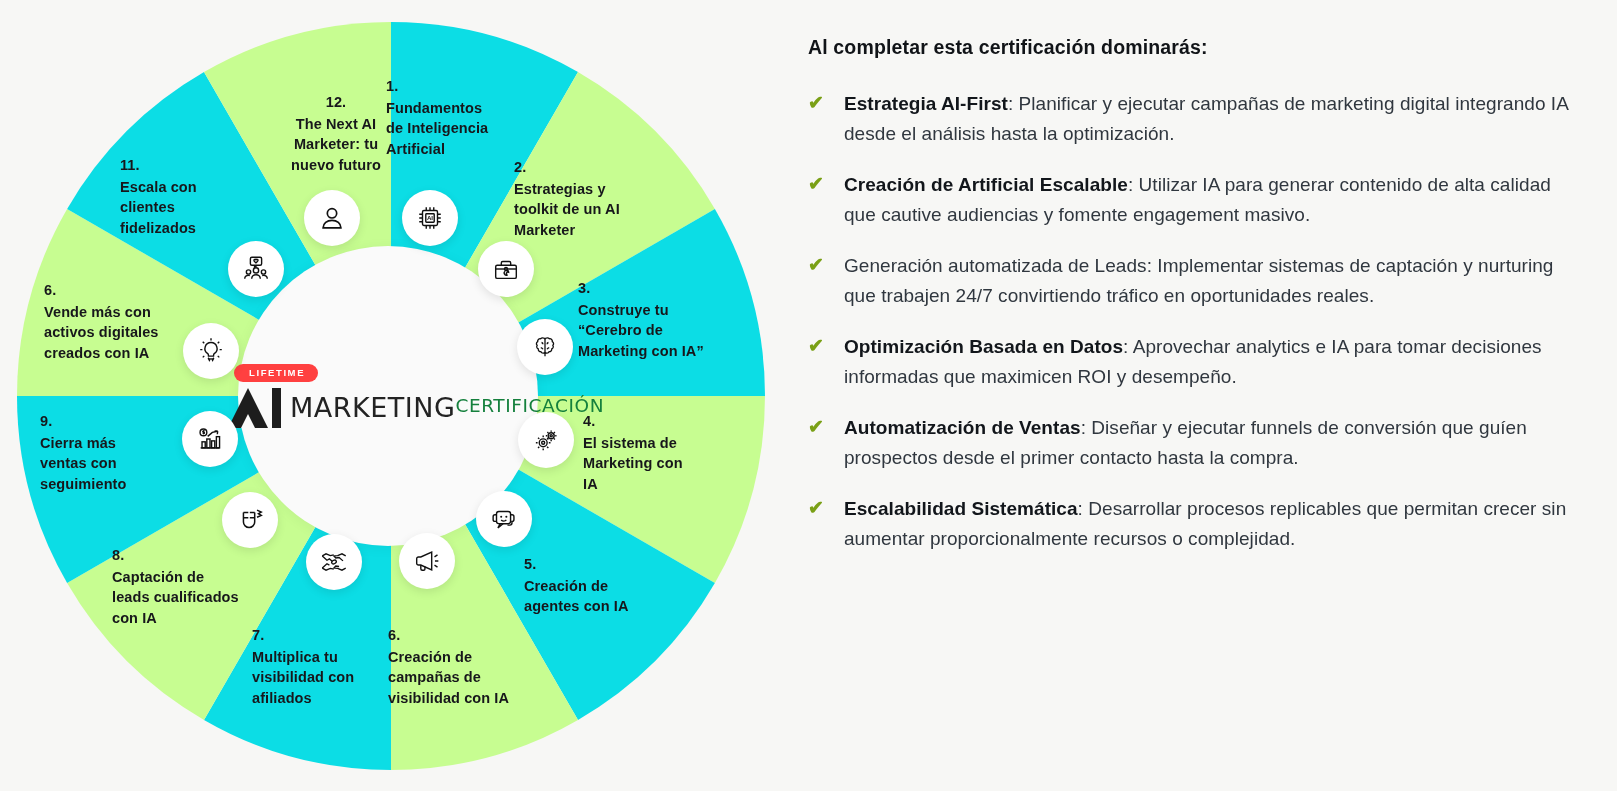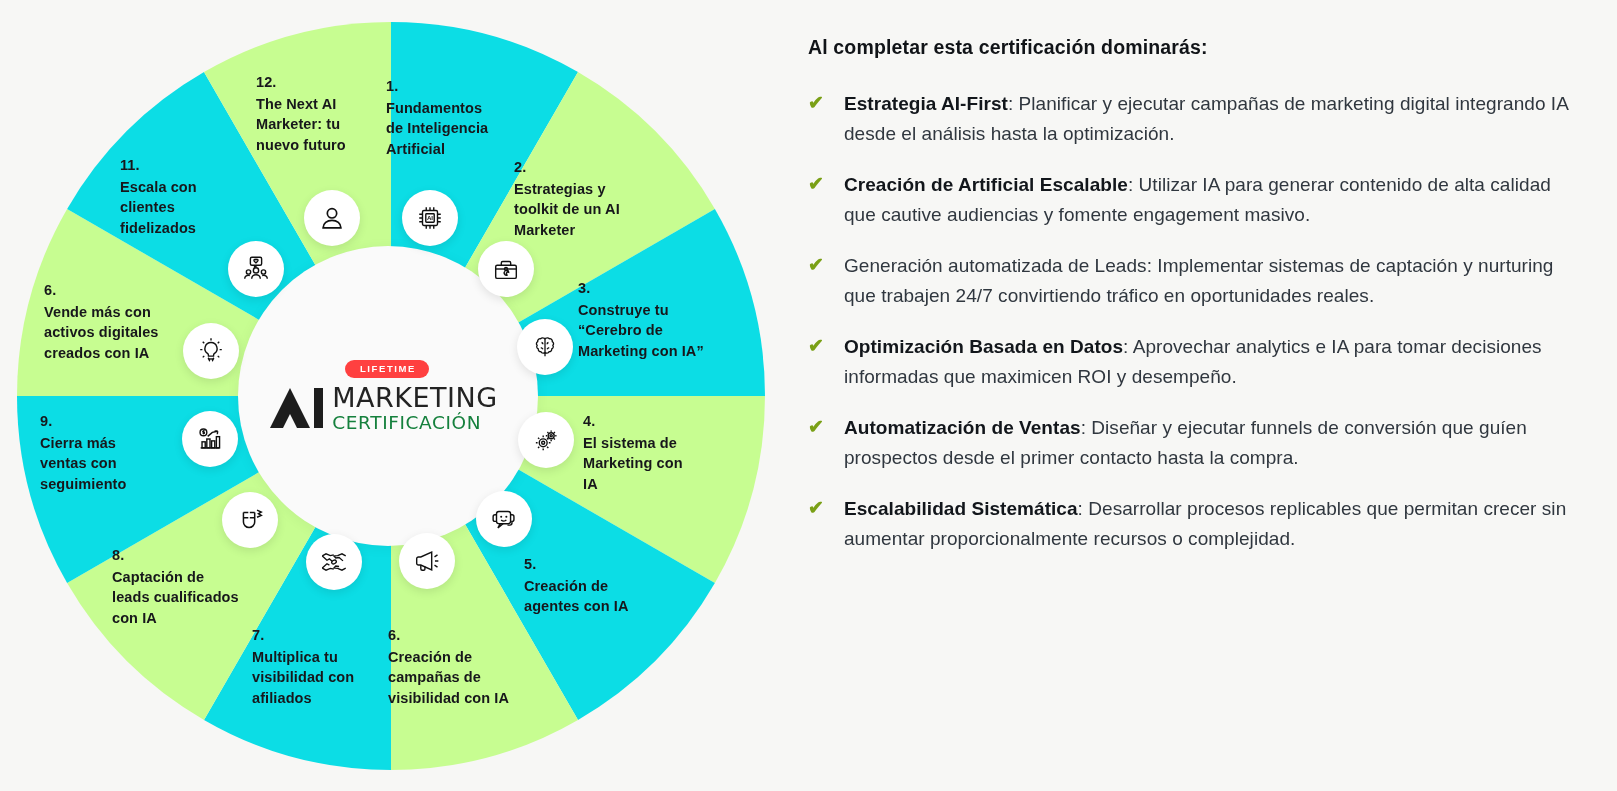--- a/index.html
+++ b/index.html
@@ -42,24 +42,24 @@
   .hub {
     position: absolute;
     left: 238px; top: 246px;
     width: 300px; height: 300px;
     border-radius: 50%;
     background: #fafafa;
     box-shadow: 0 2px 14px rgba(0,0,0,0.05);
   }
   .logo-block {
     position: absolute;
-    left: 234px; top: 246px;
+    left: 228px; top: 246px;
     width: 300px; height: 300px;
     display: flex; flex-direction: column;
-    align-items: center; justify-content: center;
+    align-items: flex-start; justify-content: center;
   }
   .lifetime-badge {
     background: #ff4040;
     color: #ffffff;
     font-size: 9.5px;
     font-weight: 700;
     letter-spacing: 1.6px;
     padding: 4px 13px 4px 15px;
     border-radius: 20px;
     margin-bottom: 6px;
@@ -82,21 +82,21 @@
     position: absolute;
     left: -7px; bottom: -40px;
     width: 0; height: 0;
     border-left: 7px solid transparent;
     border-right: 7px solid transparent;
     border-bottom: 14px solid #fafafa;
   }
   .logo-i {
     width: 9px; height: 40px; background: #1d1d1d;
   }
-  .logo-words { display: flex; flex-direction: column; line-height: 1; }
+  .logo-words { display: flex; line-height: 1; }
   .logo-marketing {
     font-size: 27px; font-weight: 400; letter-spacing: 0.5px;
     color: #232323;
     font-family: "DejaVu Sans", sans-serif;
     transform: scaleX(1.0);
   }
   .logo-cert {
     font-size: 18.5px; font-weight: 400; letter-spacing: 0.6px;
     color: #15803d; margin-top: 3px;
     font-family: "DejaVu Sans", sans-serif;
@@ -214,21 +214,21 @@
 con IA</span></div>
         <div class="seg-label" style="left: 40px; top: 411px; width: 150px; text-align: left;"><span class="seg-num">9.</span><span>Cierra más
 ventas con
 seguimiento</span></div>
         <div class="seg-label" style="left: 44px; top: 280px; width: 175px; text-align: left;"><span class="seg-num">6.</span><span>Vende más con
 activos digitales
 creados con IA</span></div>
         <div class="seg-label" style="left: 120px; top: 155px; width: 140px; text-align: left;"><span class="seg-num">11.</span><span>Escala con
 clientes
 fidelizados</span></div>
-        <div class="seg-label" style="left: 256px; top: 72px; width: 160px; text-align: left;"><span class="seg-num">12.</span><span>The Next AI
+        <div class="seg-label" style="left: 256px; top: 92px; width: 160px; text-align: center;"><span class="seg-num">12.</span><span>The Next AI
 Marketer: tu
 nuevo futuro</span></div>
       </div>
     <div id="icons-host">
         <div class="icon-bubble" style="left: 402px; top: 190px;">
           <svg width="30" height="30" viewBox="0 0 32 32" fill="none" stroke="#111" stroke-width="1.5">
       <rect x="8" y="8" width="16" height="16" rx="1.5"></rect>
       <rect x="11.5" y="11.5" width="9" height="9" rx="0.8"></rect>
       <text x="16" y="18.6" font-size="6.6" font-family="Liberation Sans, sans-serif" font-weight="700" fill="#111" stroke="none" text-anchor="middle">AI</text>
       <path d="M12 8V4.5M16 8V4.5M20 8V4.5M12 24v3.5M16 24v3.5M20 24v3.5M8 12H4.5M8 16H4.5M8 20H4.5M24 12h3.5M24 16h3.5M24 20h3.5"></path>

